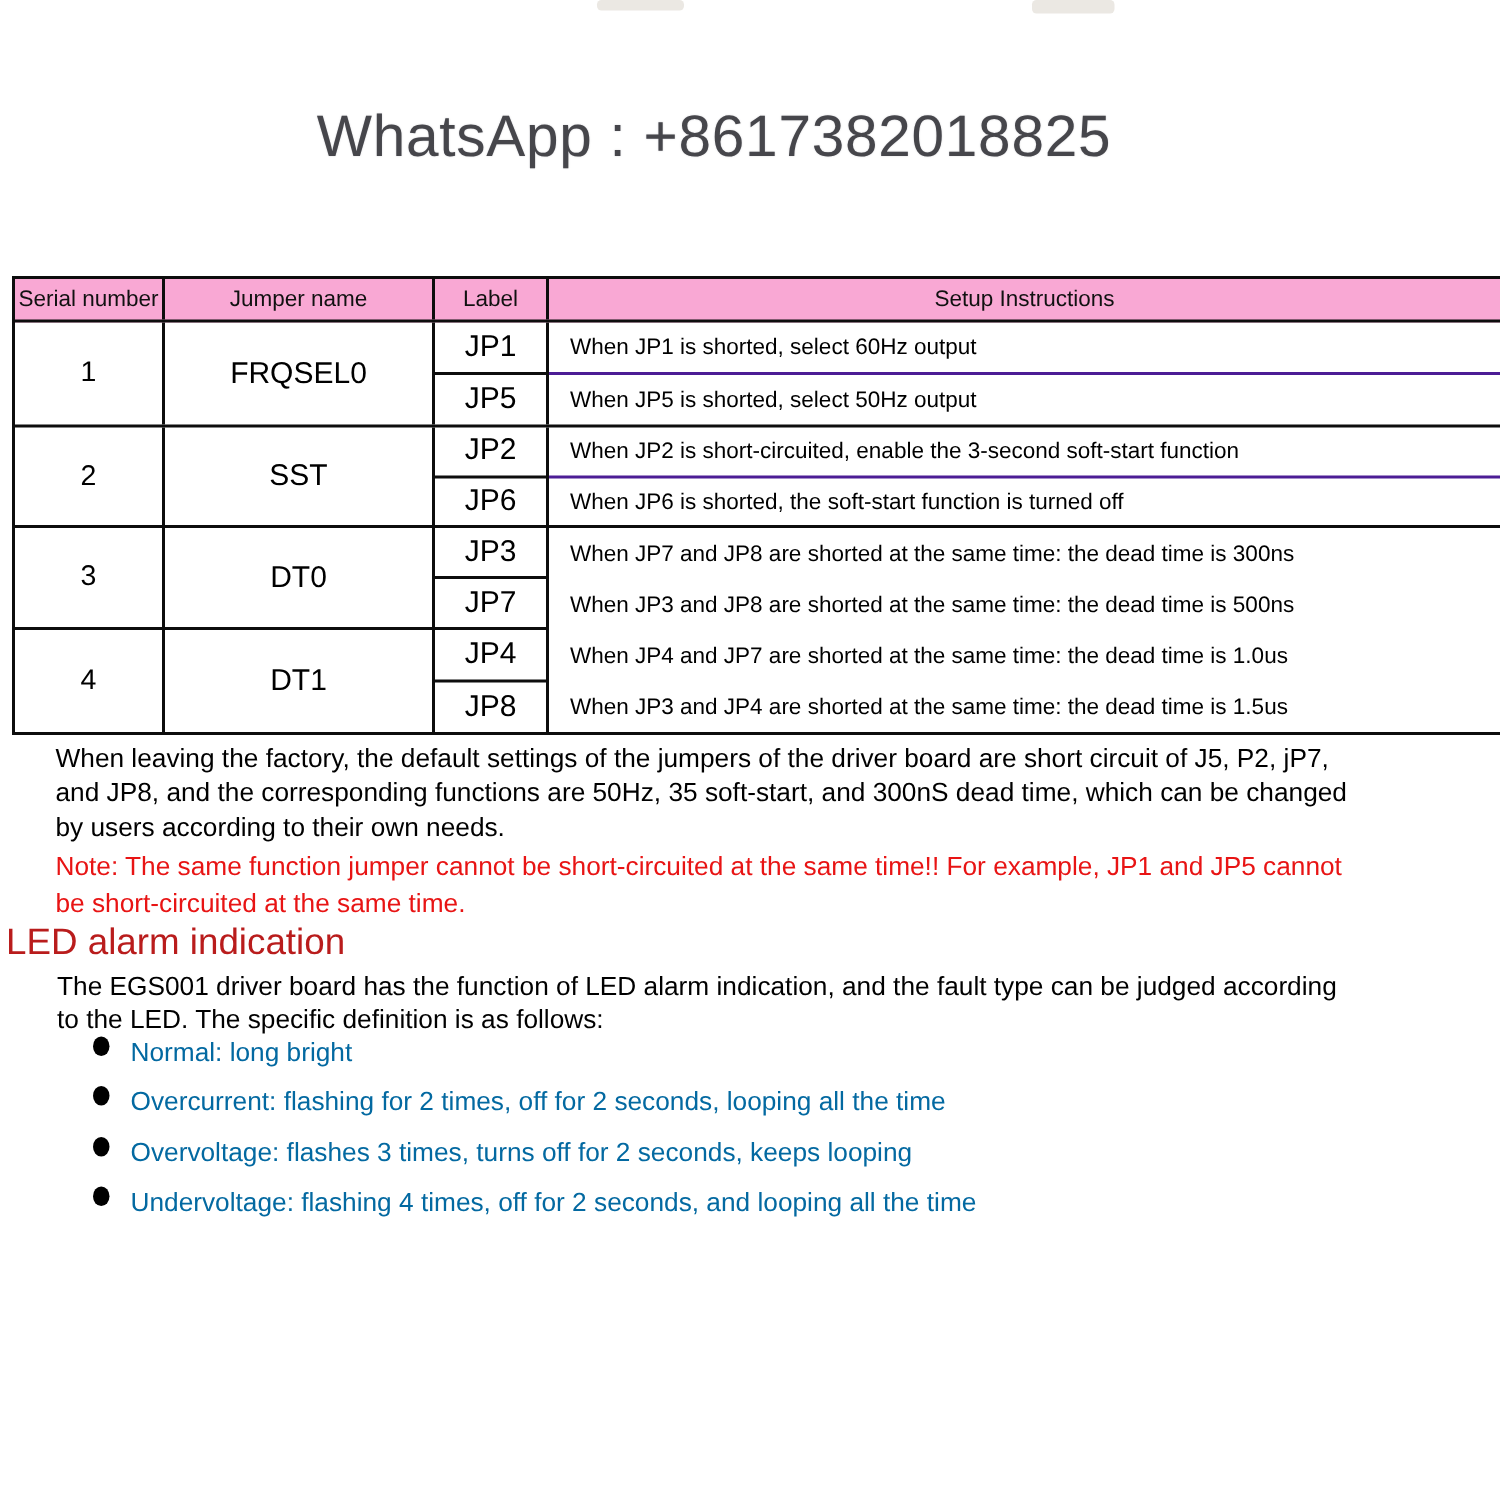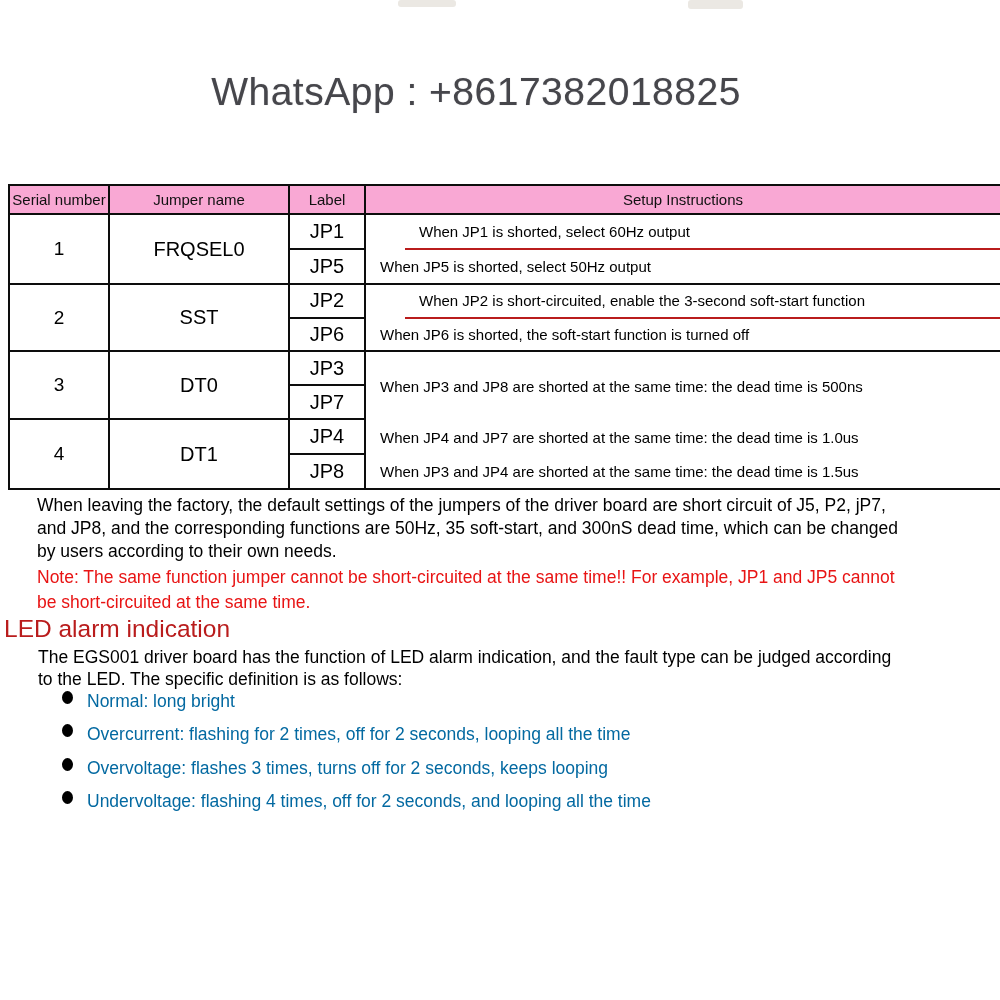--- a/index.html
+++ b/index.html
@@ -39,21 +39,21 @@
   .grp.g3{height:68px;}
   .grp.g4{height:68px;}
   
   .grp.g3 .c1,.grp.g3 .c2,.grp.g3 .c3{border-bottom:2px solid #0d0d0d;}
   .cell-serial{display:flex;align-items:center;justify-content:center;font-size:19px;}
   .cell-jumper{display:flex;align-items:center;justify-content:center;font-size:20px;}
   .col-stack{display:flex;flex-direction:column;}
   .lbl{flex:1;display:flex;align-items:center;justify-content:center;font-size:20px;}
   .lbl.first{border-bottom:2px solid #0d0d0d;}
   .ins{flex:1;display:flex;align-items:center;padding-left:14px;font-size:15px;}
-  .grp.g1 .ins.first,.grp.g2 .ins.first{border-bottom:2px solid #b91c1c;margin-left:39px;}
+  .grp.g1 .ins.first,.grp.g2 .ins.first{border-bottom:2px solid #4c1d95;}
 
   
   .para{position:absolute;left:5px;width:992px;white-space:pre-line;margin-left:32px;}
   .factory-note{top:494px;font-size:17.5px;line-height:23px;color:#000;}
   .warning-note{top:565px;font-size:17.5px;line-height:25px;}
   .led-heading{position:absolute;left:4px;top:615px;font-size:24.5px;}
   .led-intro{left:6px;top:647px;font-size:17.5px;line-height:21.5px;color:#000;}
   .bullets{position:absolute;left:62px;top:691px;margin:0;padding:0;list-style:none;}
   .bullets li{display:flex;align-items:flex-start;height:33.4px;font-size:17.5px;color:#0369a1;}
   .dot{display:inline-block;width:11px;height:13px;border-radius:50%;background:#000;
@@ -102,20 +102,21 @@
   </div>
 
   <div class="grp g3">
     <div class="cell-serial c1">3</div>
     <div class="cell-jumper c2">DT0</div>
     <div class="col-stack c3">
       <div class="lbl first">JP3</div>
       <div class="lbl">JP7</div>
     </div>
     <div class="col-stack c4">
+      <div class="ins">When JP7 and JP8 are shorted at the same time: the dead time is 300ns</div>
       <div class="ins">When JP3 and JP8 are shorted at the same time: the dead time is 500ns</div>
     </div>
   </div>
 
   <div class="grp g4">
     <div class="cell-serial c1">4</div>
     <div class="cell-jumper c2">DT1</div>
     <div class="col-stack c3">
       <div class="lbl first">JP4</div>
       <div class="lbl">JP8</div>

